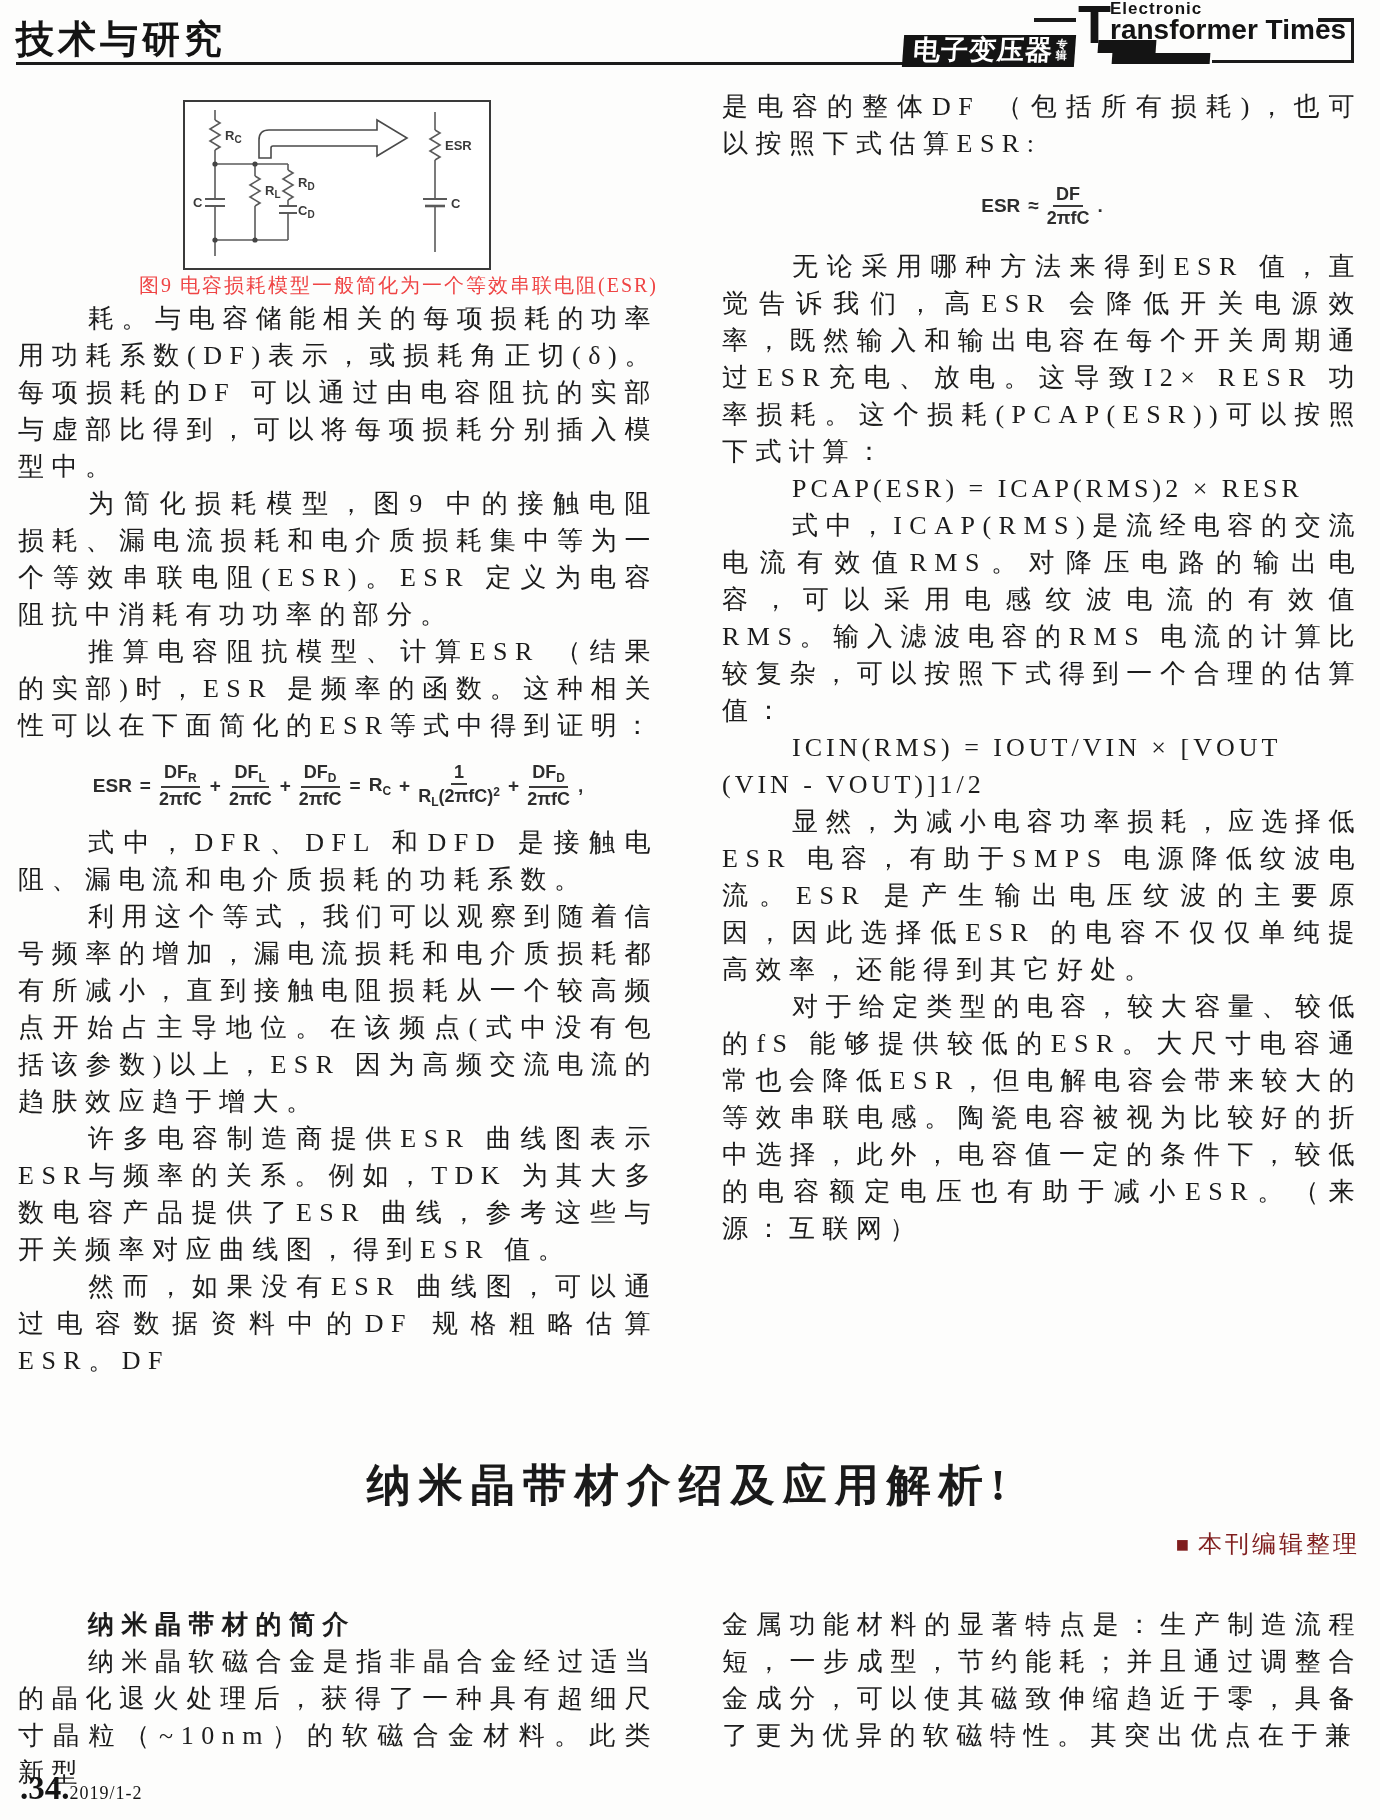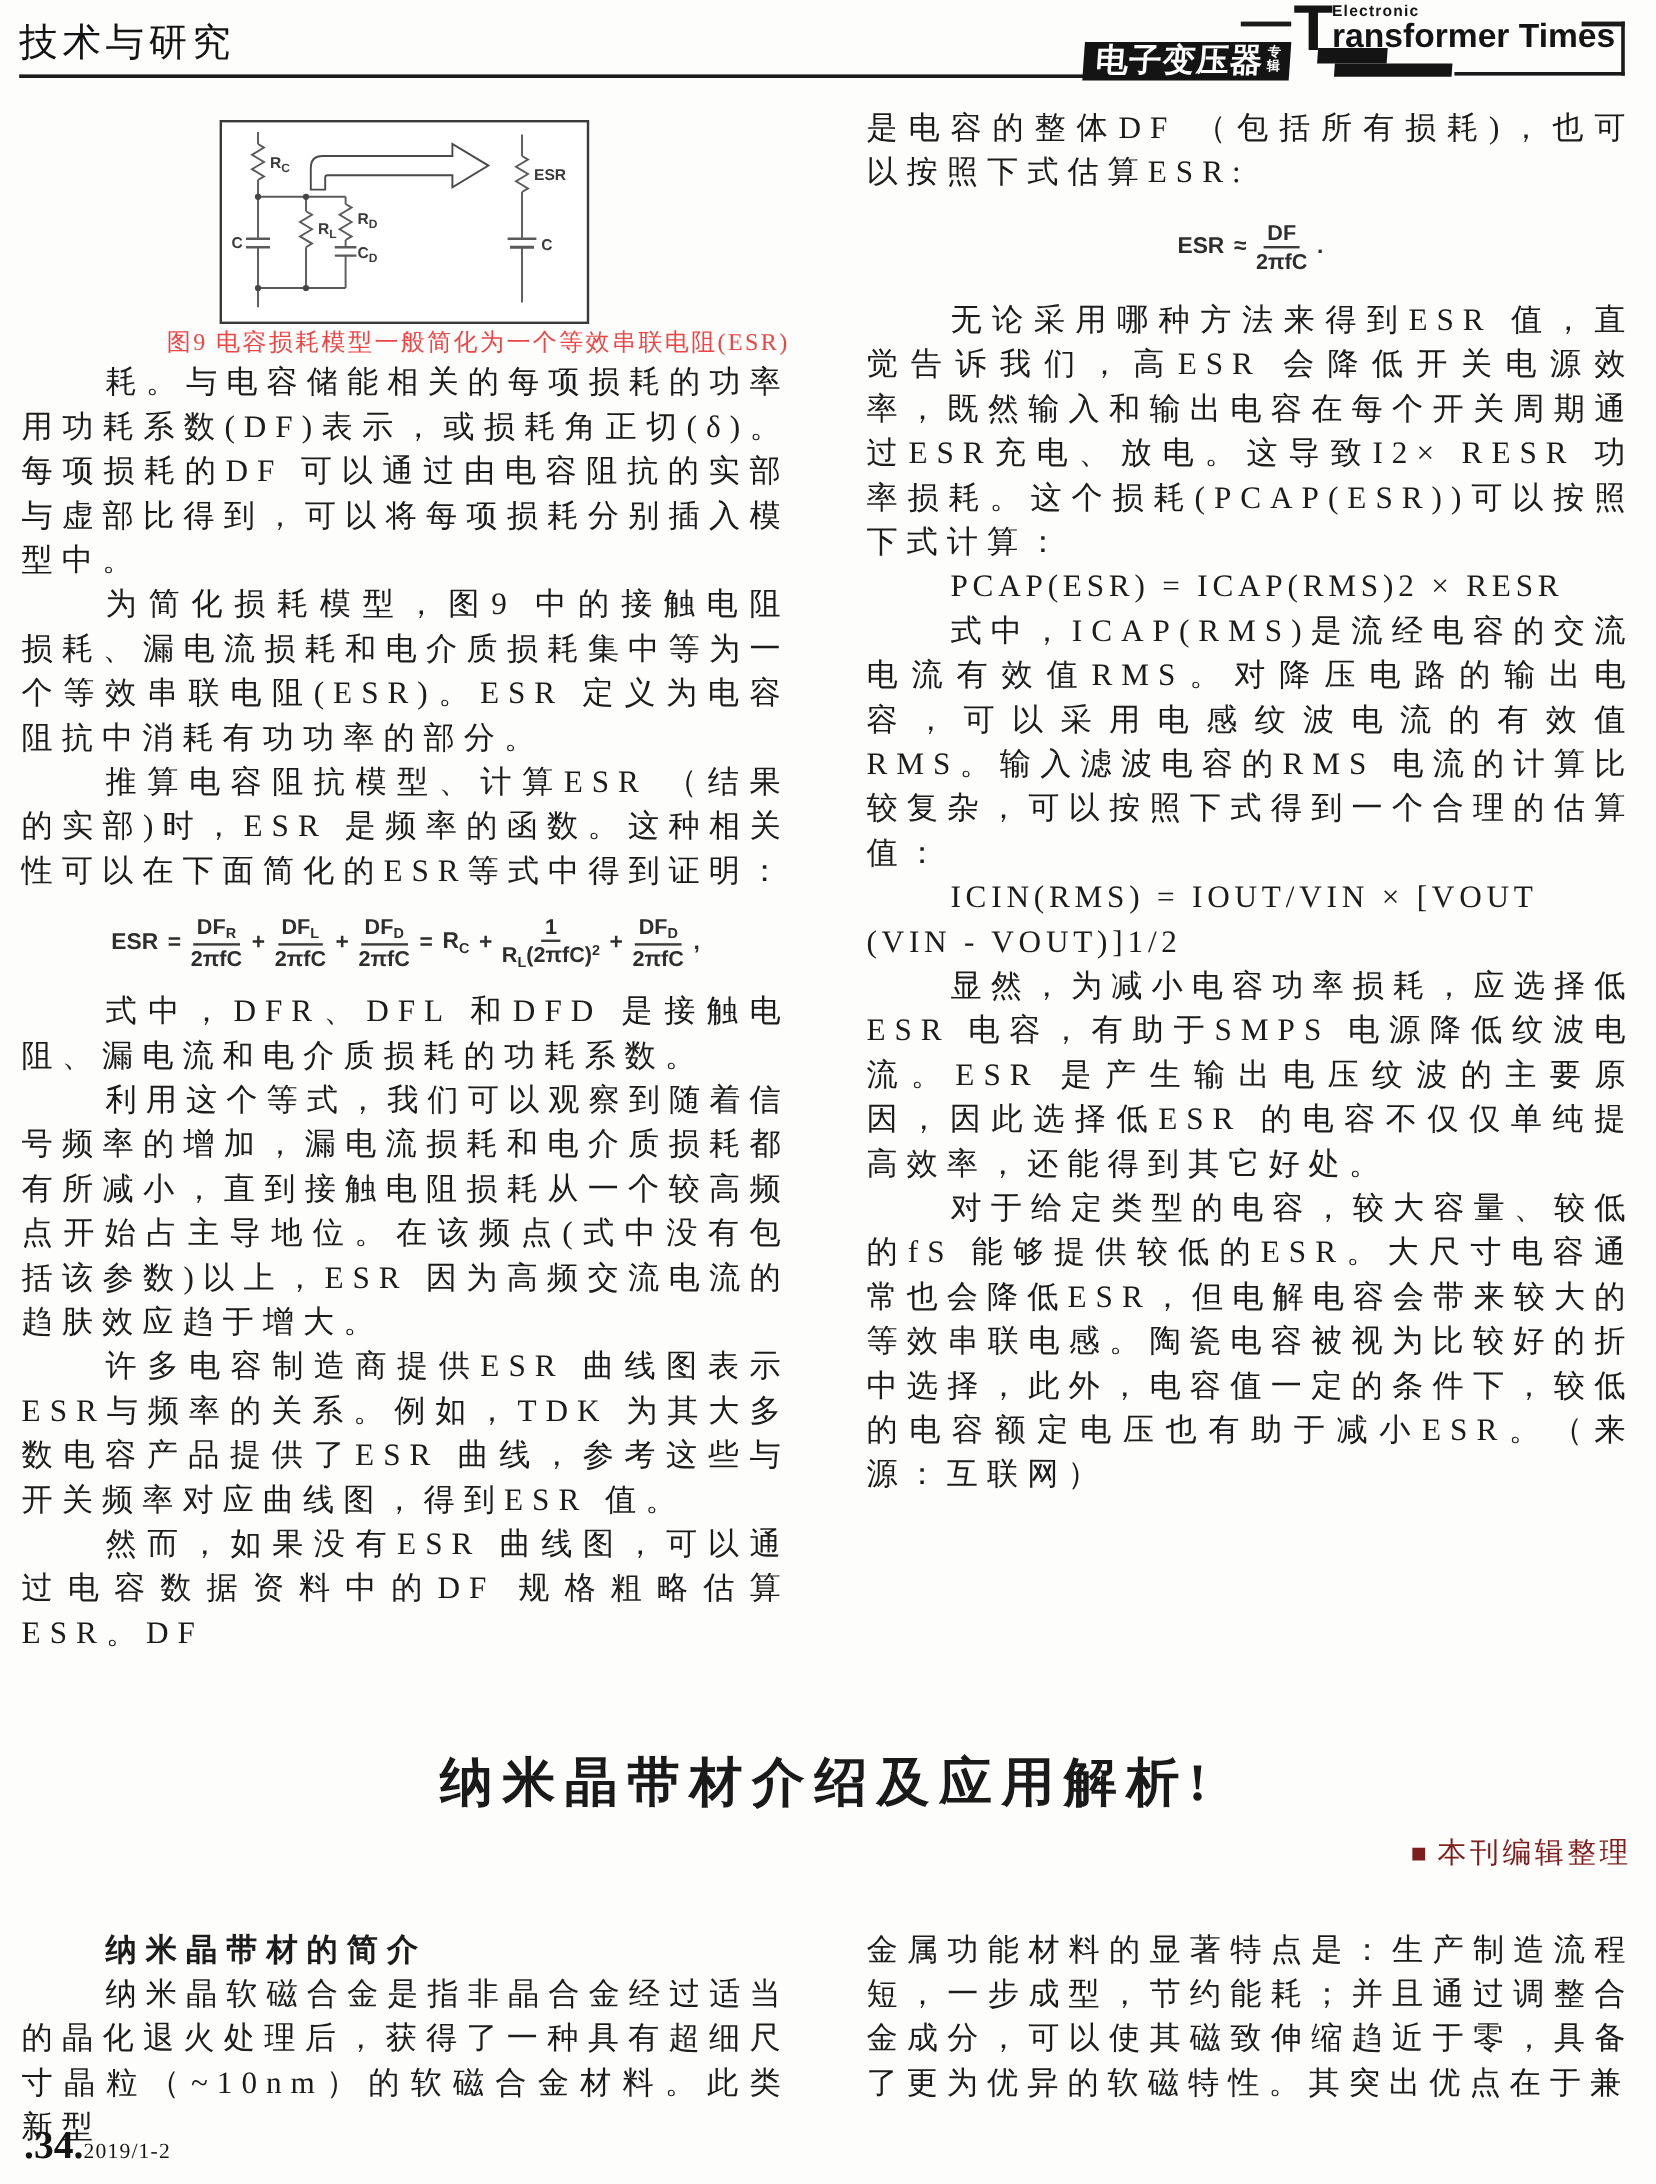--- a/index.html
+++ b/index.html
@@ -1,27 +1,27 @@
 <!DOCTYPE html>
 <html><head>
 <meta charset="utf-8">
 <style>
   html,body{margin:0;padding:0;background:#e8e8e8;}
   .page{position:relative;width:1380px;height:1820px;background:#fdfdfc;overflow:hidden;
         font-family:"Liberation Serif","DejaVu Serif",serif;color:#1c1c1c;}
 
   
   .section-title{position:absolute;left:16px;top:14px;font-family:"Liberation Sans","DejaVu Sans",sans-serif;
-        font-size:32px;font-weight:400;letter-spacing:4px;color:#141414;}
+        font-size:38px;font-weight:700;letter-spacing:4px;color:#141414;}
   .rule{position:absolute;background:#1b1b1b;}
   .logo{position:absolute;left:1078px;top:2px;display:flex;align-items:flex-start;
         font-family:"Liberation Sans","DejaVu Sans",sans-serif;font-weight:900;color:#141414;}
   .logo-t{font-size:54px;line-height:44px;letter-spacing:-2px;}
   .logo-right{display:flex;flex-direction:column;margin-left:1px;}
-  .logo-top{font-size:13px;line-height:13px;letter-spacing:1px;}
+  .logo-top{font-size:17px;line-height:13px;letter-spacing:1px;}
   .logo-main{font-size:28px;line-height:29px;letter-spacing:0px;}
   .badge{position:absolute;left:903px;top:35px;background:#141414;color:#fff;display:flex;align-items:center;
         padding:1px 5px 3px 10px;transform:skewX(-4deg);
         font-family:"Liberation Sans","DejaVu Sans",sans-serif;}
   .badge-main{font-size:27px;font-weight:900;letter-spacing:1px;line-height:28px;}
   .badge-sub{display:inline-block;width:14px;font-size:11px;line-height:11px;font-weight:700;
         word-break:break-all;margin-left:3px;}
   .step{position:absolute;background:#141414;transform:skewX(-4deg);}
 
   

